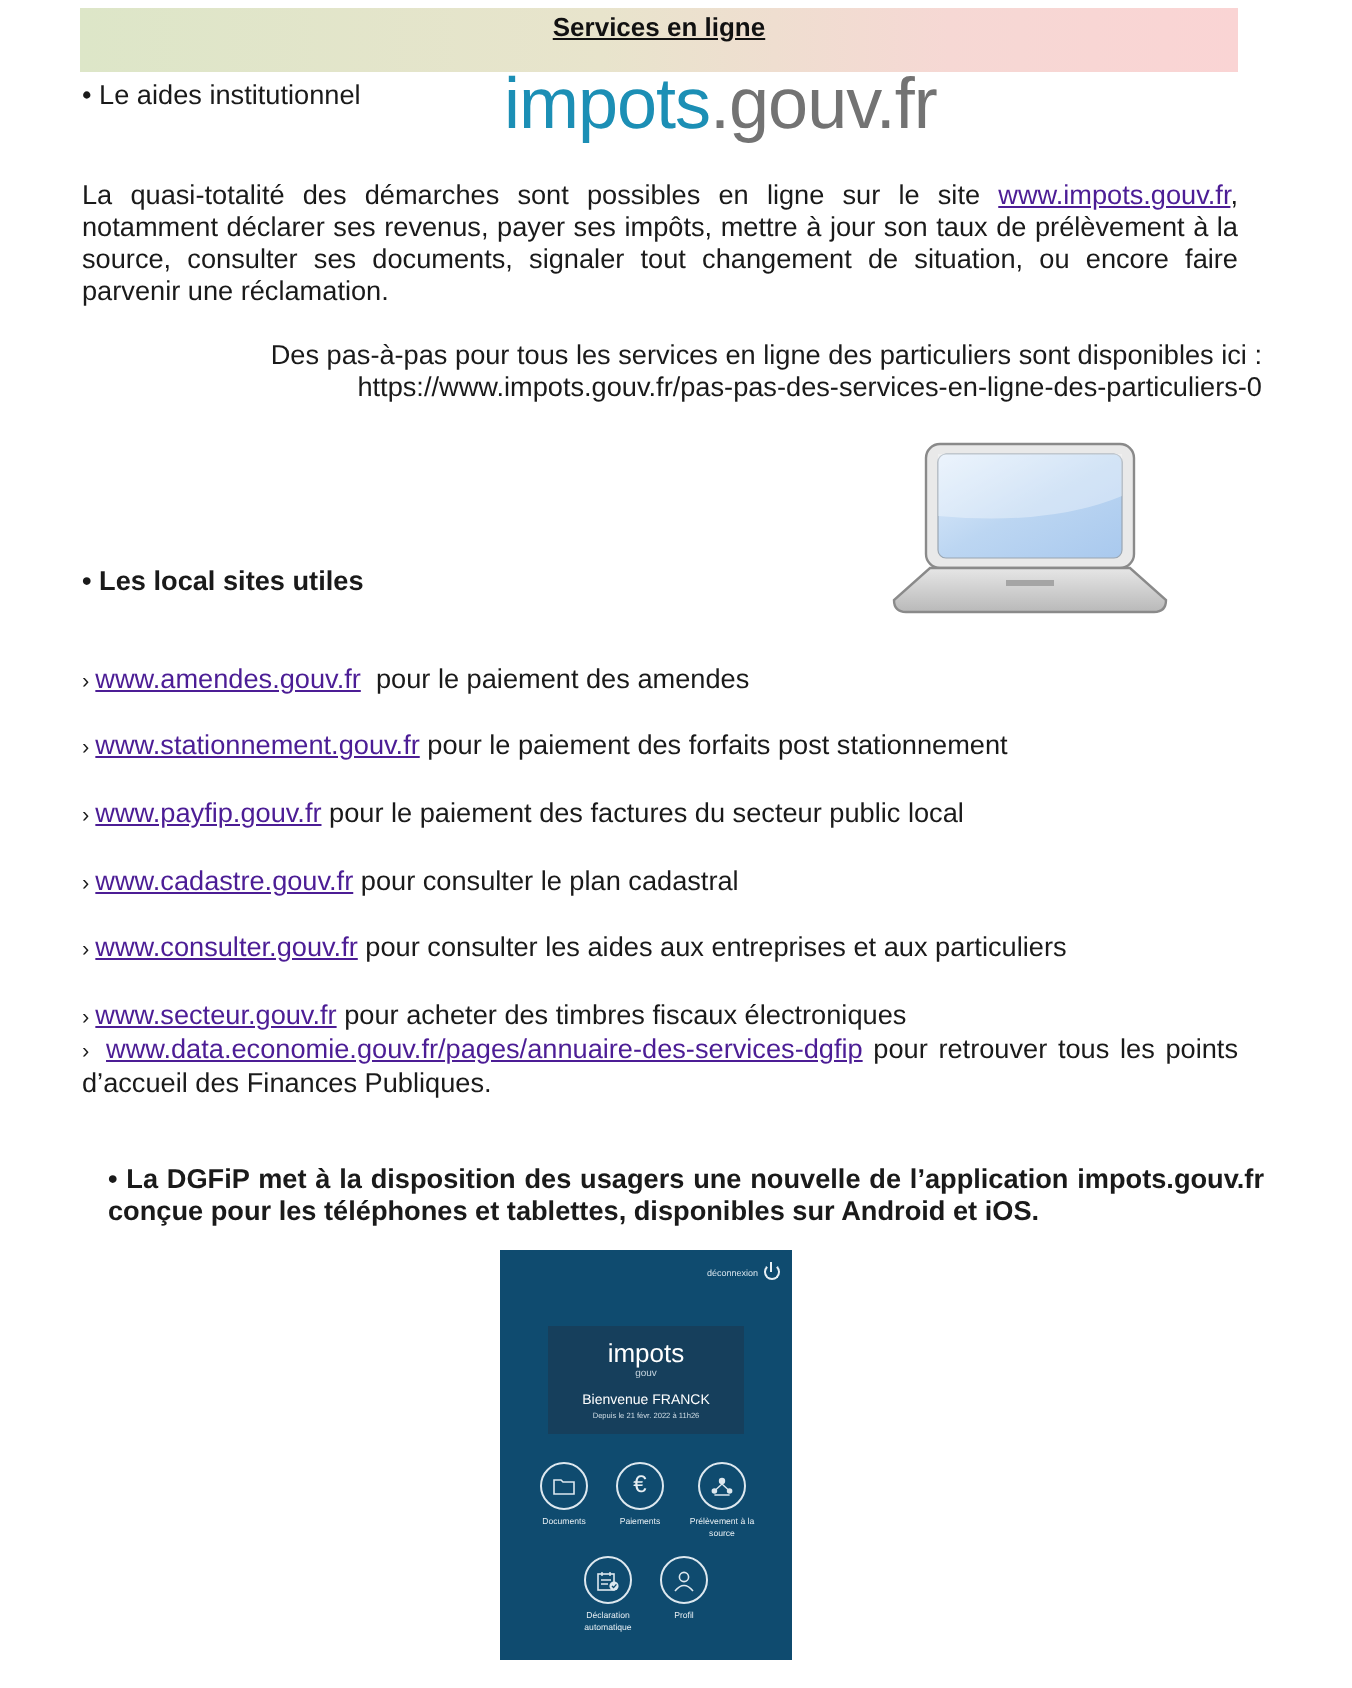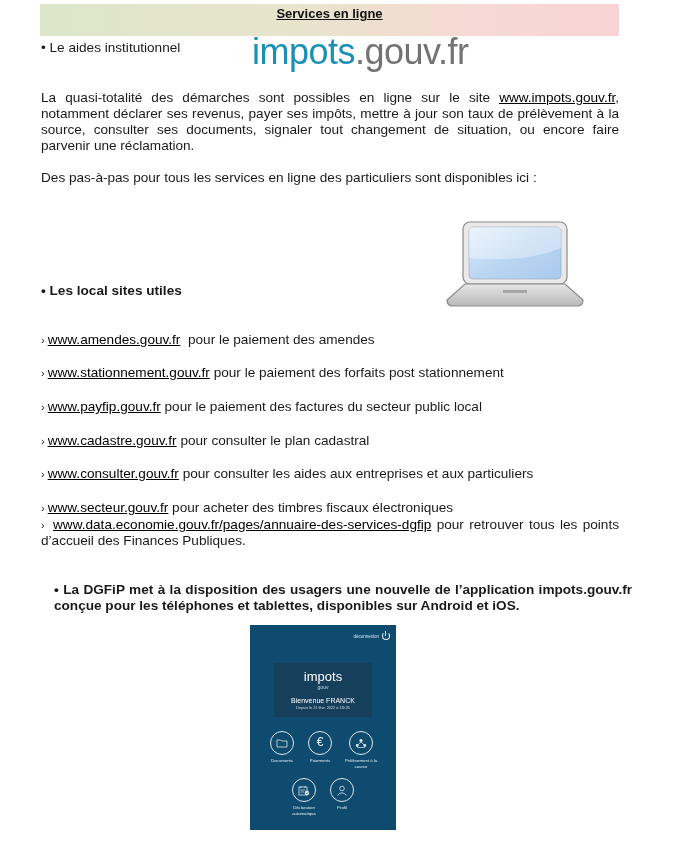--- a/index.html
+++ b/index.html
@@ -5,21 +5,21 @@
   html, body { margin: 0; padding: 0; background: #ffffff; }
   body { width: 676px; height: 844px; position: relative; overflow: hidden;
          font-family: "Liberation Sans", "DejaVu Sans", sans-serif; color: #1a1a1a; }
   .abs { position: absolute; }
   .header-bar { left: 40px; top: 4px; width: 579px; height: 32px;
     background: linear-gradient(to right, #dde6c8 0%, #e8e4cc 45%, #f6d8d4 75%, #fad4d4 100%);
     text-align: center; }
   .header-title { font-weight: bold; font-size: 13px; text-decoration: underline; line-height: 20px; color: #111; }
   .txt { font-size: 13.6px; line-height: 16px; }
   .justify { text-align: justify; }
-  a.link { color: #000000; text-decoration: underline; }
+  a.link { color: #4c1d95; text-decoration: underline; }
   .logo { left: 252px; top: 32px; font-size: 36px; letter-spacing: -0.5px; line-height: 40px; white-space: nowrap; }
   .logo .a { color: #1c8fb5; }
   .logo .b { color: #737373; }
   .laptop { left: 445px; top: 218px; width: 140px; height: 92px; }
   .site-row { left: 41px; width: 580px; font-size: 13.6px; line-height: 16px; white-space: nowrap; margin-top: 16px; }
   .chev { font-size: 11px; margin-right: 3px; }
   .app { left: 250px; top: 625px; width: 146px; height: 205px; background: #0f4b6f; overflow: hidden; }
   .app * { font-family: "Liberation Sans", sans-serif; }
   .app-logout { right: 6px; top: 7px; font-size: 4.5px; color: #d6e3ec; display: flex; align-items: center; gap: 3px; }
   .power { width: 8px; height: 8px; border: 1.2px solid #e8f0f5; border-radius: 50%; border-top-color: transparent; position: relative; box-sizing: border-box; }
@@ -42,22 +42,23 @@
 
 <div class="abs txt" style="left:41px; top:40px;">• Le aides institutionnel</div>
 <div class="abs logo">
   <span class="a">impots</span><span class="b">.gouv.fr</span>
 </div>
 
 <div class="abs txt justify" style="left:41px; top:90px; width:578px;">
   <span>La quasi-totalité des démarches sont possibles en ligne sur le site </span><a class="link">www.impots.gouv.fr</a><span>, notamment déclarer ses revenus, payer ses impôts, mettre à jour son taux de prélèvement à la source, consulter ses documents, signaler tout changement de situation, ou encore faire parvenir une réclamation.</span>
 </div>
 
-<div class="abs txt" style="left:41px; top:170px; width:590px;">
+<div class="abs txt" style="left:41px; top:170px; width:590px;text-align:right;">
   <div>Des pas-à-pas pour tous les services en ligne des particuliers sont disponibles ici :</div>
+  <div>https://www.impots.gouv.fr/pas-pas-des-services-en-ligne-des-particuliers-0</div>
 </div>
 
 <svg class="abs laptop" viewBox="0 0 140 92">
   <defs>
     <linearGradient id="scr" x1="0" y1="0" x2="1" y2="1">
       <stop offset="0" stop-color="#e2eefb"></stop>
       <stop offset="0.5" stop-color="#bcd6f2"></stop>
       <stop offset="1" stop-color="#a9c9ee"></stop>
     </linearGradient>
     <linearGradient id="base" x1="0" y1="0" x2="0" y2="1">

